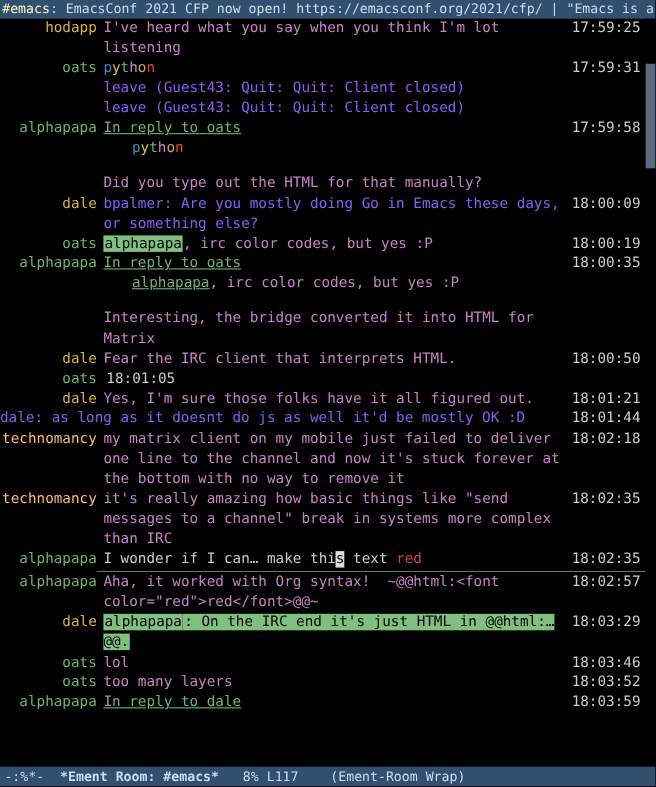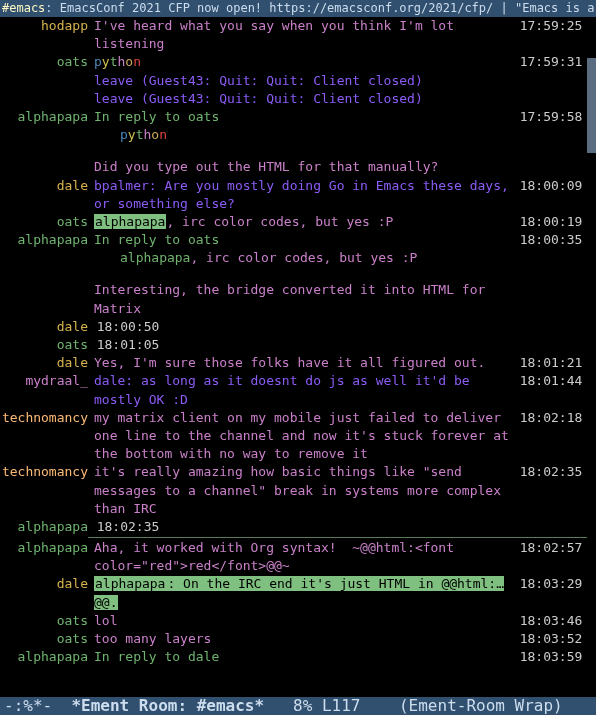--- a/index.html
+++ b/index.html
@@ -11,25 +11,25 @@
 .sb{position:absolute;top:17px;bottom:18px;right:0;width:9px;background:#000}
 .sb .thumb{position:absolute;top:0;width:9px;height:40%;background:#5a6d80}
 .line{display:flex;align-items:flex-start}
 .nick{flex:0 0 88px;text-align:right;padding-right:6px;white-space:nowrap;overflow:hidden}
 .body{flex:1 1 auto;padding-right:4px}
 .ts{flex:0 0 68px;text-align:center;color:#ccc;padding-right:2px;white-space:nowrap}
 .msg{color:#c980c9}
 .sys{color:#8b5cf6}
 .plain{color:#ccc}
 .redw{color:#d44}
-.link{color:#6fb36f;}
+.link{color:#6fb36f;text-decoration:underline}
 .hlbox{background:#7fbf7f;color:#000;padding:0 1px}
 .cursor{background:#ddd;color:#000}
 .rule{height:1px;background:#5a7a5a;margin:1px 0 1px 88px}
-.modeline{position:absolute;left:0;right:0;bottom:0;height:18px;line-height:18px;background:#314f6f;color:#cde;padding:0 4px;font-size:16px;white-space:nowrap;overflow:hidden}
+.modeline{position:absolute;left:0;right:0;bottom:0;height:18px;line-height:18px;background:#314f6f;color:#cde;padding:0 4px;font-size:12px;white-space:nowrap;overflow:hidden}
 .n-hodapp{color:#d6b24a}
 .n-oats{color:#6fb36f}
 .n-alphapapa{color:#6fb36f}
 .n-dale{color:#d6b24a}
 .n-mydraal{color:#c980c9}
 .n-technomancy{color:#fdba74}
 .n-edgar{color:#d6b24a}
 .py0{color:#4a86b8}.py1{color:#d0c04a}.py2{color:#6fb36f}.py3{color:#c980c9}.py4{color:#ca5}.py5{color:#d44}
 .wrap{white-space:pre-wrap;word-break:break-word}
 </style>
@@ -99,48 +99,49 @@
         <div class="ts"></div>
       </div>
       <div style="height: 14px;"></div>
       <div class="line">
         <div class="nick "></div>
         <div class="body"><span class="msg">Interesting, the bridge converted it into HTML for Matrix</span></div>
         <div class="ts"></div>
       </div>
       <div class="line">
         <div class="nick n-dale">dale</div>
+        <div class="body"><span class="msg">Fear the IRC client that interprets HTML.</span></div>
         <div class="ts">18:00:50</div>
       </div>
       <div class="line">
         <div class="nick n-oats">oats</div>
         <div class="ts">18:01:05</div>
       </div>
       <div class="line">
         <div class="nick n-dale">dale</div>
         <div class="body"><span class="msg">Yes, I'm sure those folks have it all figured out.</span></div>
         <div class="ts">18:01:21</div>
       </div>
       <div class="line">
-        <div class="nick n-mydraal">mydraal_</div>
         <div class="body"><span class="sys">dale: as long as it doesnt do js as well it'd be mostly OK :D</span></div>
         <div class="ts">18:01:44</div>
       </div>
       <div class="line">
         <div class="nick n-technomancy">technomancy</div>
         <div class="body"><span class="msg wrap">my matrix client on my mobile just failed to deliver one line to the channel and now it's stuck forever at the bottom with no way to remove it</span></div>
         <div class="ts">18:02:18</div>
       </div>
       <div class="line">
         <div class="nick n-technomancy">technomancy</div>
         <div class="body"><span class="msg wrap">it's really amazing how basic things like "send messages to a channel" break in systems more complex than IRC</span></div>
         <div class="ts">18:02:35</div>
       </div>
       <div class="line">
         <div class="nick n-alphapapa">alphapapa</div>
+        <div class="body"><span class="plain">I wonder if I can… make thi</span><span class="cursor">s</span><span class="plain"> text </span><span class="redw">red</span></div>
         <div class="ts">18:02:35</div>
       </div>
       <div class="rule"></div>
       <div class="line">
         <div class="nick n-alphapapa">alphapapa</div>
         <div class="body"><span class="msg wrap">Aha, it worked with Org syntax!  ~@@html:&lt;font color="red"&gt;red&lt;/font&gt;@@~</span></div>
         <div class="ts">18:02:57</div>
       </div>
       <div class="line">
         <div class="nick n-dale">dale</div>

